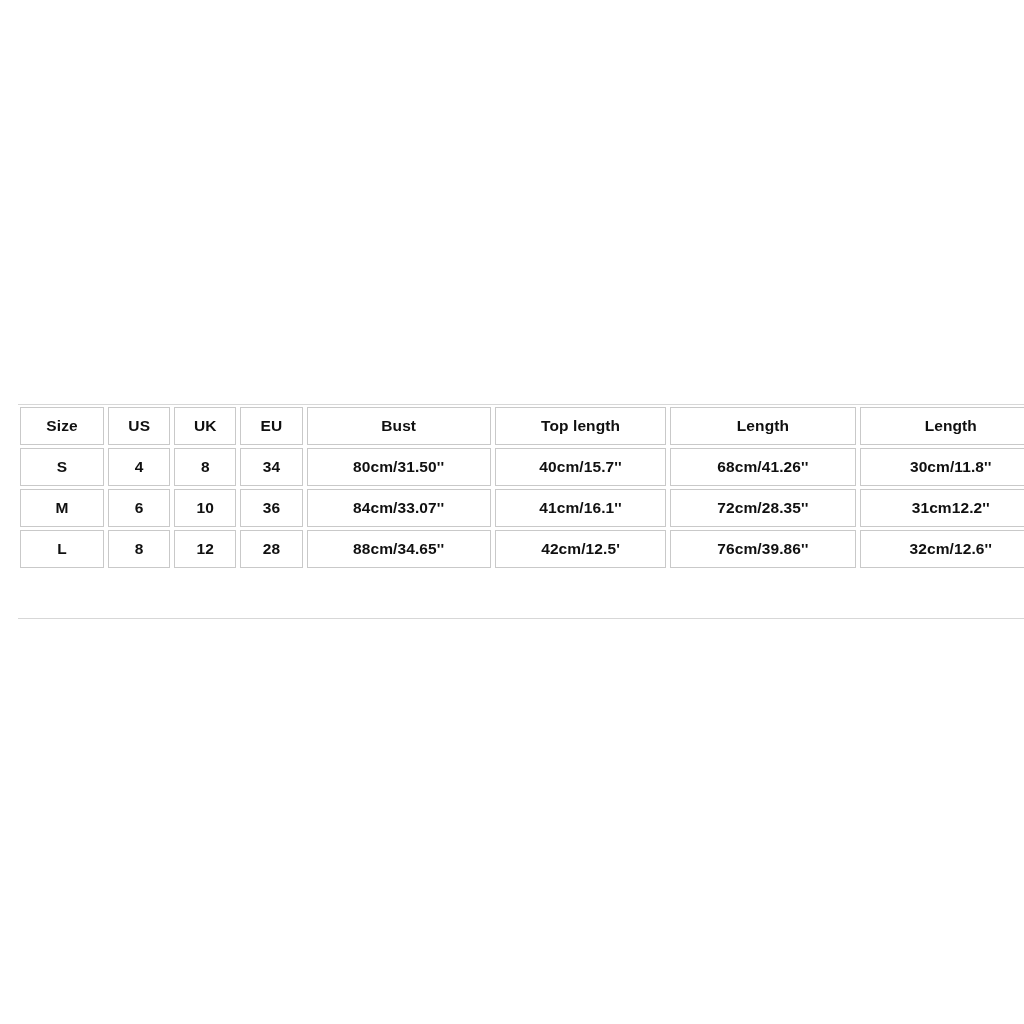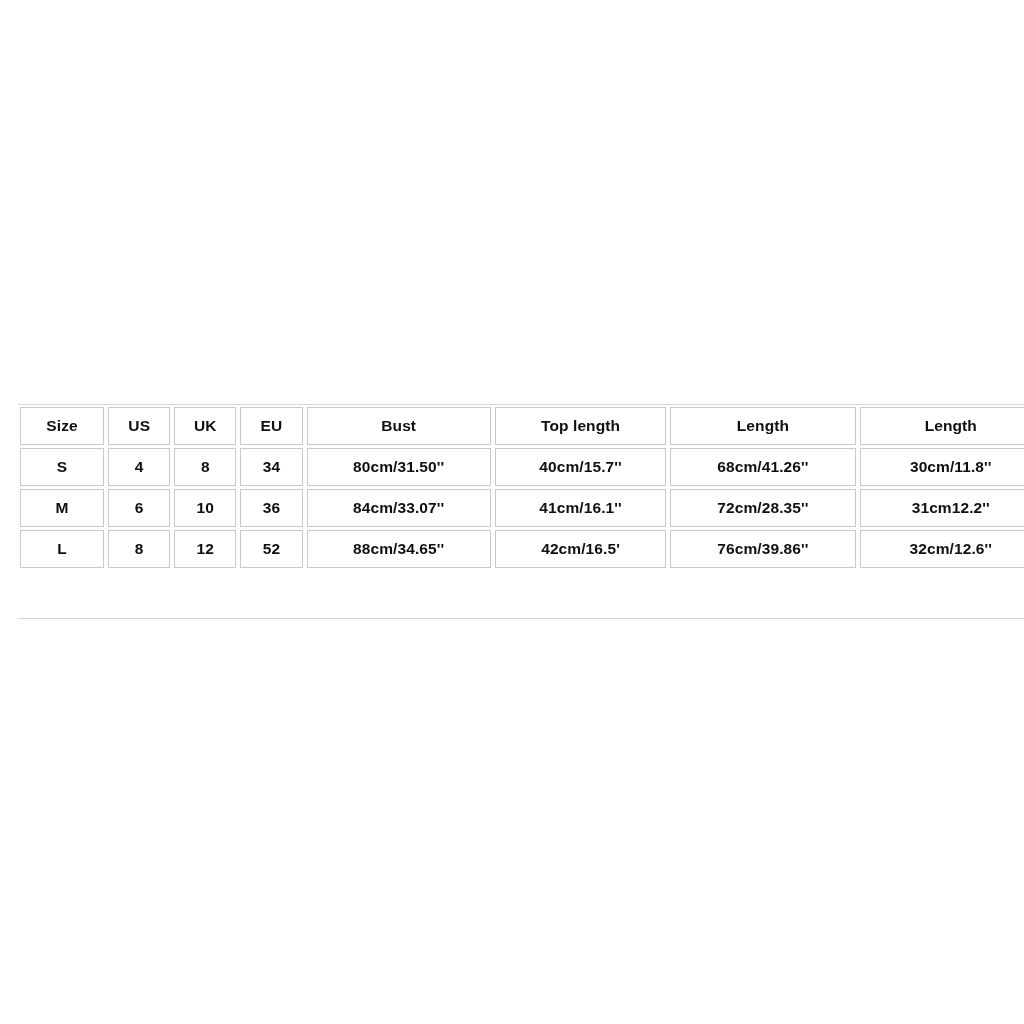--- a/index.html
+++ b/index.html
@@ -125,23 +125,23 @@
         <td>84cm/33.07''</td>
         <td>41cm/16.1''</td>
         <td>72cm/28.35''</td>
         <td>31cm12.2''</td>
       </tr>
 
       <tr>
         <td>L</td>
         <td>8</td>
         <td>12</td>
-        <td>52</td>
+        <td>28</td>
         <td>88cm/34.65''</td>
-        <td>42cm/16.5'</td>
+        <td>42cm/12.5'</td>
         <td>76cm/39.86''</td>
         <td>32cm/12.6''</td>
       </tr>
 
     </tbody>
   </table>
 
   <div class="grid-rule bottom"></div>
 
 </div>

